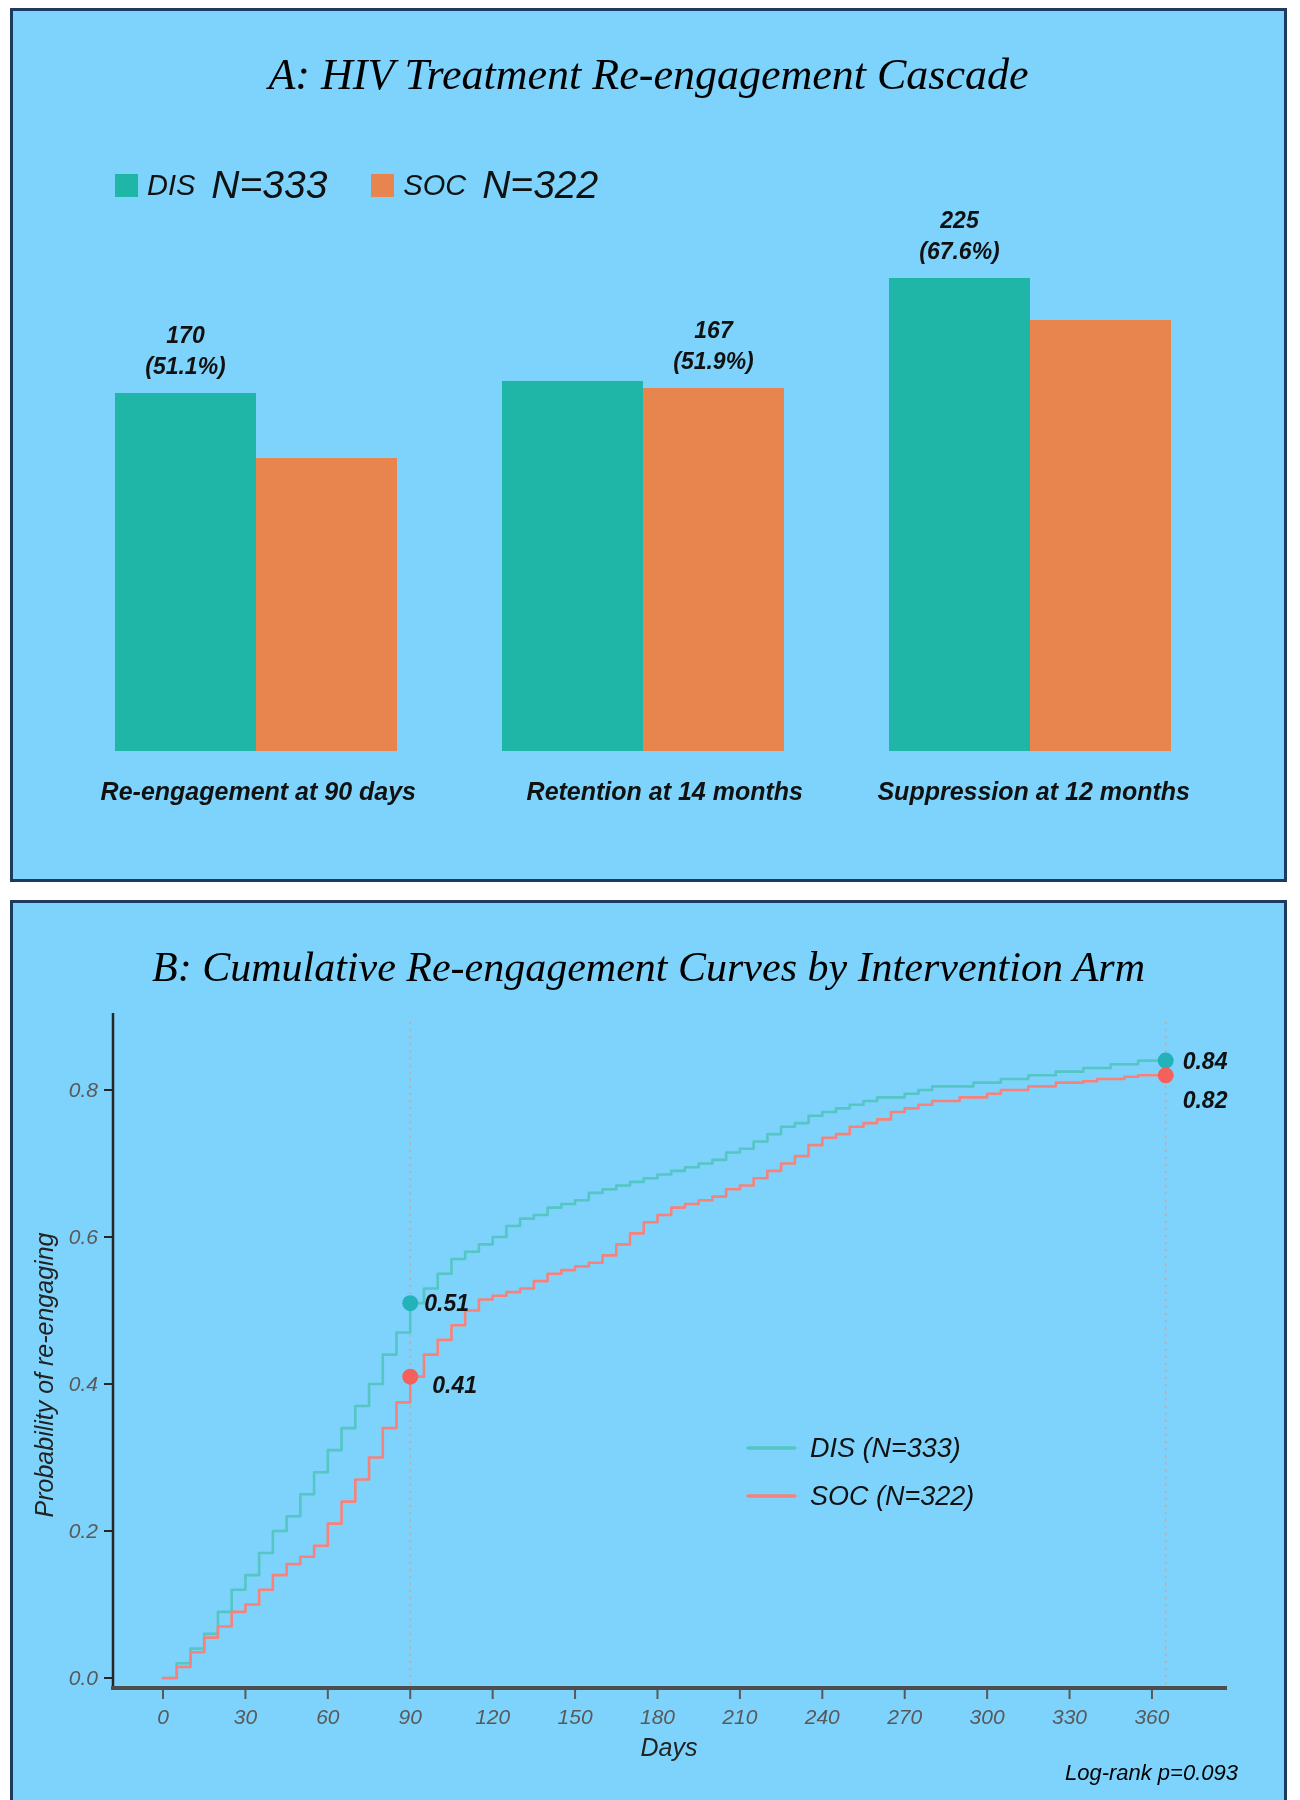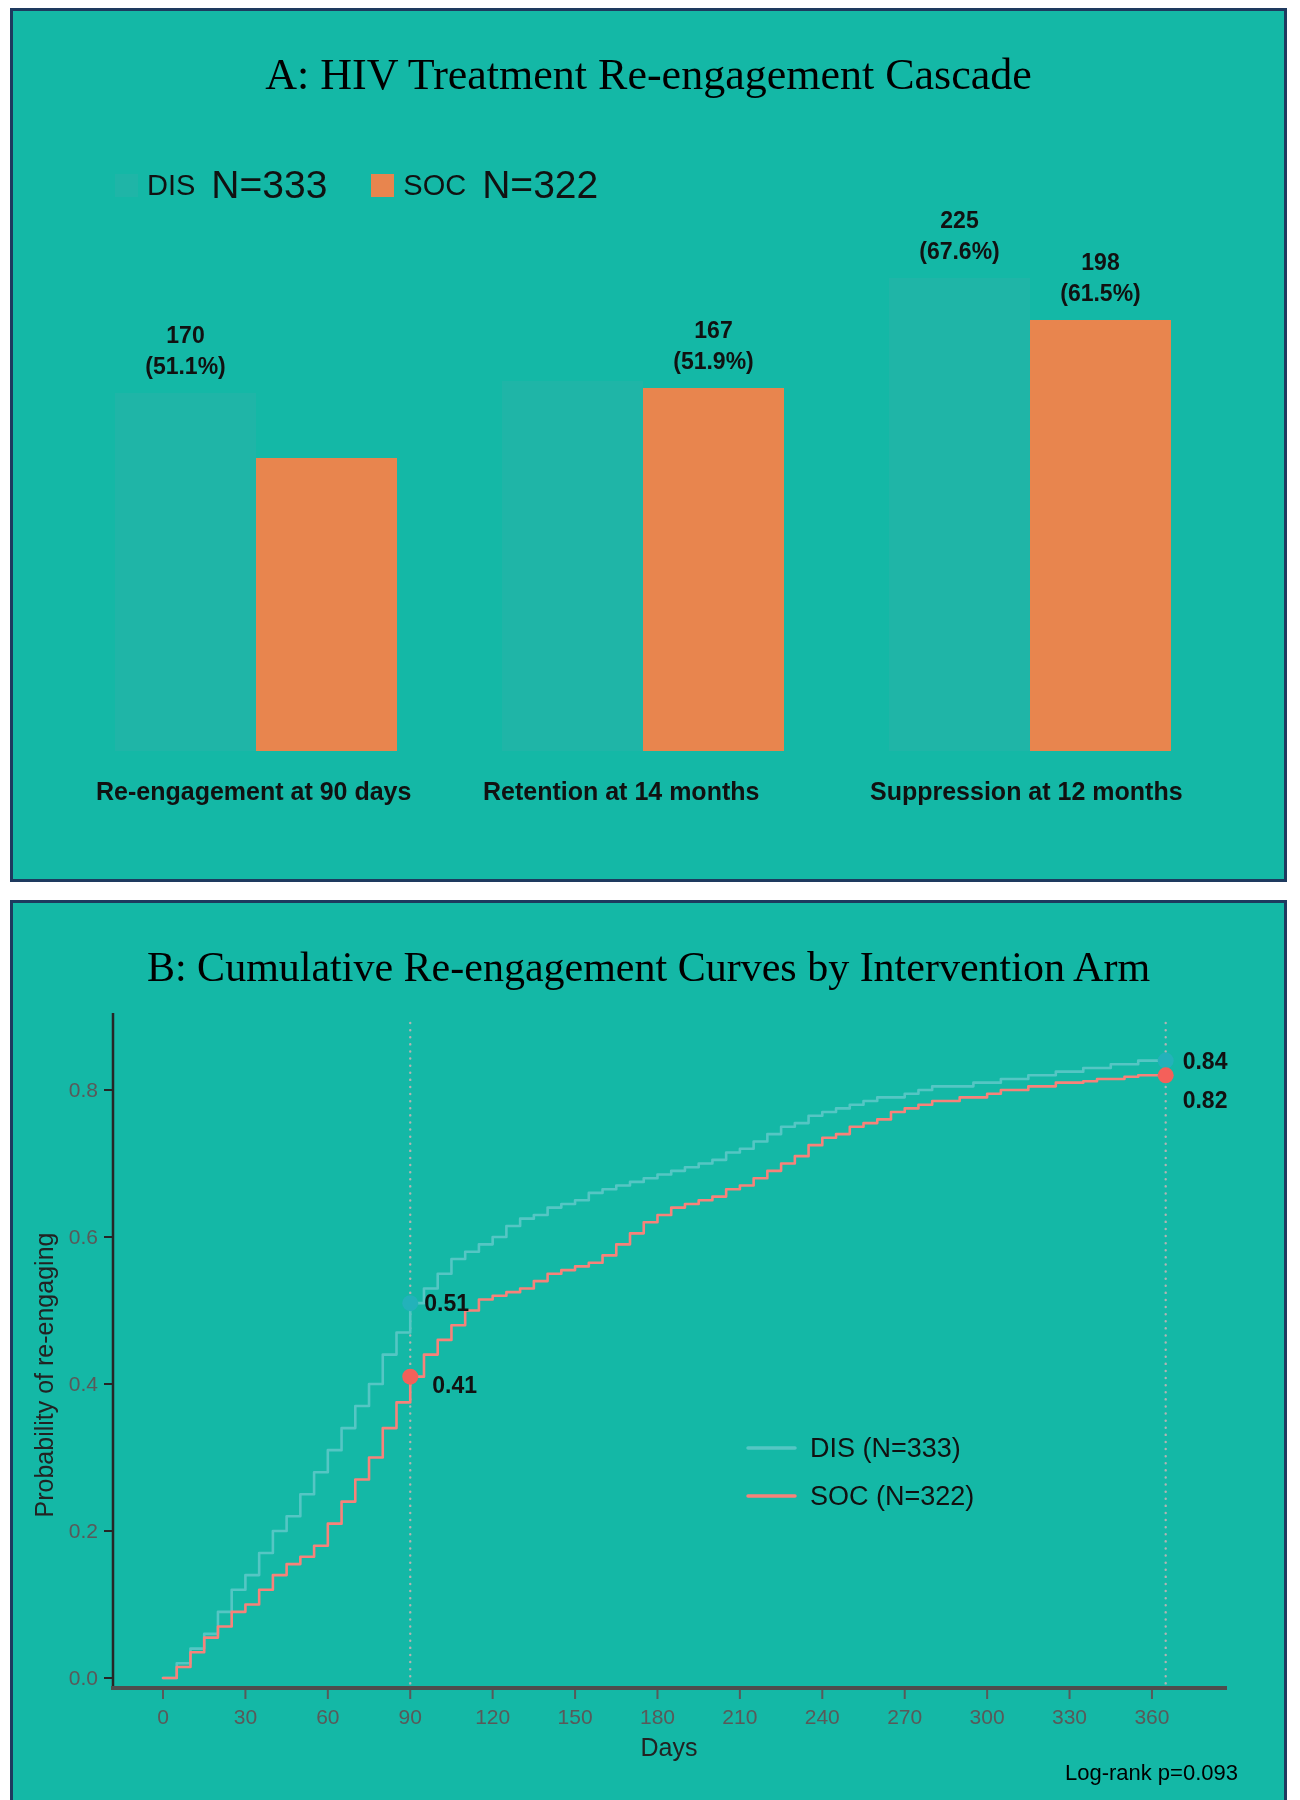--- a/index.html
+++ b/index.html
@@ -1,34 +1,34 @@
 <!DOCTYPE html>
 <html><head>
 <meta charset="utf-8">
 <style>
   html,body{margin:0;padding:0;background:#ffffff;}
   .page{position:relative;width:1300px;height:1800px;background:#ffffff;
         font-family:"Liberation Sans",sans-serif;overflow:hidden;}
-  .panel{position:absolute;left:10px;width:1277px;background:#14b8a6;
-         border:3px solid #1e3a5f;box-sizing:border-box;}
+  .panel{position:absolute;left:10px;width:1277px;background:#7dd3fc;
+         border:3px solid #1e3a5f;box-sizing:border-box;font-style:italic;}
   .panel-a{top:8px;height:874px;}
   .panel-b{top:900px;height:1152px;}
   .fig-title{width:100%;text-align:center;
              font-family:"Liberation Serif",serif;font-weight:400;color:#000;}
   .panel-a .fig-title{font-size:44px;padding-top:38px;}
   .panel-b .fig-title{font-size:42px;padding-top:40px;}
   .legend-a{position:absolute;left:102px;top:152px;display:flex;gap:44px;}
   .legend-col{display:flex;flex-direction:row;gap:16px;}
   .legend-key{display:flex;align-items:center;gap:9px;font-size:29px;color:#111;}
   .swatch{width:23px;height:23px;display:inline-block;}
   .legend-n{font-size:39px;color:#111;}
   .bar{position:absolute;width:141px;}
   .bar-label{position:absolute;width:220px;text-align:center;font-size:23px;
              line-height:31px;color:#111;font-weight:600;}
-  .cat-label{position:absolute;width:320px;text-align:left;font-size:25px;
+  .cat-label{position:absolute;width:320px;text-align:right;font-size:25px;
              font-weight:700;color:#111;top:766px;}
   svg text{font-family:"Liberation Sans",sans-serif;}
 </style>
 </head>
 <body>
 
 <div class="page">
 
   <div class="panel panel-a">
     <div class="fig-title">A: HIV Treatment Re-engagement Cascade</div>
@@ -55,21 +55,20 @@
         <div class="bar-label" style="left: 62.5px; top: 309px;">170<br>(51.1%)</div>
         <div class="bar" style="left: 243px; top: 447px; height: 293px; background: rgb(232, 133, 78);"></div>
         <div class="cat-label" style="left: 83px;">Re-engagement at 90 days</div>
         <div class="bar" style="left: 489px; top: 370px; height: 370px; background: rgb(31, 181, 167);"></div>
         <div class="bar" style="left: 630px; top: 377px; height: 363px; background: rgb(232, 133, 78);"></div>
         <div class="bar-label" style="left: 590.5px; top: 304px;">167<br>(51.9%)</div>
         <div class="cat-label" style="left: 470px;">Retention at 14 months</div>
         <div class="bar" style="left: 876px; top: 267px; height: 473px; background: rgb(31, 181, 167);"></div>
         <div class="bar-label" style="left: 836.5px; top: 194px;">225<br>(67.6%)</div>
         <div class="bar" style="left: 1017px; top: 309px; height: 431px; background: rgb(232, 133, 78);"></div>
-        <div class="bar-label" style="left: 977.5px; top: 236px;">198<br>(61.5%)</div>
         <div class="cat-label" style="left: 857px;">Suppression at 12 months</div>
       </div>
   </div>
 
   <div class="panel panel-b">
     <div class="fig-title">B: Cumulative Re-engagement Curves by Intervention Arm</div>
     <svg id="svg-b" width="1271" height="840" viewBox="0 0 1271 840" style="position:absolute;left:0;top:42px;">
         <line x1="397.23900000000003" y1="78" x2="397.23900000000003" y2="743" stroke="#b3b3b3" stroke-width="2.4" stroke-linecap="round" stroke-dasharray="0.1 7"></line>
         <line x1="1152.6915" y1="78" x2="1152.6915" y2="743" stroke="#b3b3b3" stroke-width="2.4" stroke-linecap="round" stroke-dasharray="0.1 7"></line>
         <path d="M 150 733 L 163.7355 733 L 163.7355 718.3 L 177.471 718.3 L 177.471 703.6 L 191.2065 703.6 L 191.2065 688.9 L 204.942 688.9 L 204.942 666.85 L 218.6775 666.85 L 218.6775 644.8 L 232.413 644.8 L 232.413 630.1 L 246.1485 630.1 L 246.1485 608.05 L 259.884 608.05 L 259.884 586 L 273.6195 586 L 273.6195 571.3 L 287.355 571.3 L 287.355 549.25 L 301.0905 549.25 L 301.0905 527.2 L 314.826 527.2 L 314.826 505.15 L 328.5615 505.15 L 328.5615 483.1 L 342.297 483.1 L 342.297 461.05 L 356.0325 461.05 L 356.0325 439 L 369.76800000000003 439 L 369.76800000000003 409.6 L 383.50350000000003 409.6 L 383.50350000000003 387.55 L 397.23900000000003 387.55 L 397.23900000000003 358.15 L 410.97450000000003 358.15 L 410.97450000000003 343.45 L 424.71000000000004 343.45 L 424.71000000000004 328.74999999999994 L 438.44550000000004 328.74999999999994 L 438.44550000000004 314.05 L 452.181 314.05 L 452.181 306.70000000000005 L 465.9165 306.70000000000005 L 465.9165 299.35 L 479.652 299.35 L 479.652 292 L 493.3875 292 L 493.3875 280.975 L 507.123 280.975 L 507.123 273.625 L 520.8585 273.625 L 520.8585 269.95 L 534.594 269.95 L 534.594 262.59999999999997 L 548.3295 262.59999999999997 L 548.3295 258.925 L 562.065 258.925 L 562.065 255.25 L 575.8005 255.25 L 575.8005 247.89999999999998 L 589.5360000000001 247.89999999999998 L 589.5360000000001 244.22499999999997 L 603.2715000000001 244.22499999999997 L 603.2715000000001 240.54999999999995 L 617.0070000000001 240.54999999999995 L 617.0070000000001 236.87499999999994 L 630.7425000000001 236.87499999999994 L 630.7425000000001 233.2 L 644.4780000000001 233.2 L 644.4780000000001 229.52499999999998 L 658.2135000000001 229.52499999999998 L 658.2135000000001 225.85000000000002 L 671.9490000000001 225.85000000000002 L 671.9490000000001 222.175 L 685.6845000000001 222.175 L 685.6845000000001 218.5 L 699.4200000000001 218.5 L 699.4200000000001 214.82500000000005 L 713.1555000000001 214.82500000000005 L 713.1555000000001 207.47500000000002 L 726.8910000000001 207.47500000000002 L 726.8910000000001 203.80000000000007 L 740.6265 203.80000000000007 L 740.6265 196.45000000000005 L 754.362 196.45000000000005 L 754.362 189.10000000000002 L 768.0975 189.10000000000002 L 768.0975 181.75 L 781.833 181.75 L 781.833 178.07500000000005 L 795.5685 178.07500000000005 L 795.5685 170.72500000000002 L 809.304 170.72500000000002 L 809.304 167.04999999999995 L 823.0395 167.04999999999995 L 823.0395 163.375 L 836.775 163.375 L 836.775 159.69999999999993 L 850.5105 159.69999999999993 L 850.5105 156.02499999999998 L 864.246 156.02499999999998 L 864.246 152.35000000000002 L 877.9815 152.35000000000002 L 877.9815 152.35000000000002 L 891.717 152.35000000000002 L 891.717 148.67499999999995 L 905.4525 148.67499999999995 L 905.4525 145 L 919.188 145 L 919.188 141.32499999999993 L 932.9235 141.32499999999993 L 932.9235 141.32499999999993 L 946.659 141.32499999999993 L 946.659 141.32499999999993 L 960.3945 141.32499999999993 L 960.3945 137.64999999999998 L 974.13 137.64999999999998 L 974.13 137.64999999999998 L 987.8655 137.64999999999998 L 987.8655 133.97500000000002 L 1001.601 133.97500000000002 L 1001.601 133.97500000000002 L 1015.3365 133.97500000000002 L 1015.3365 130.30000000000007 L 1029.0720000000001 130.30000000000007 L 1029.0720000000001 130.30000000000007 L 1042.8075 130.30000000000007 L 1042.8075 126.625 L 1056.5430000000001 126.625 L 1056.5430000000001 126.625 L 1070.2785 126.625 L 1070.2785 122.95000000000005 L 1084.0140000000001 122.95000000000005 L 1084.0140000000001 122.95000000000005 L 1097.7495 122.95000000000005 L 1097.7495 119.27499999999998 L 1111.4850000000001 119.27499999999998 L 1111.4850000000001 119.27499999999998 L 1125.2205 119.27499999999998 L 1125.2205 115.60000000000002 L 1138.9560000000001 115.60000000000002 L 1138.9560000000001 115.60000000000002 L 1152.6915 115.60000000000002 L 1152.6915 115.60000000000002" fill="none" stroke="#55c6c4" stroke-width="2.6" stroke-linejoin="round" stroke-linecap="round"></path>

